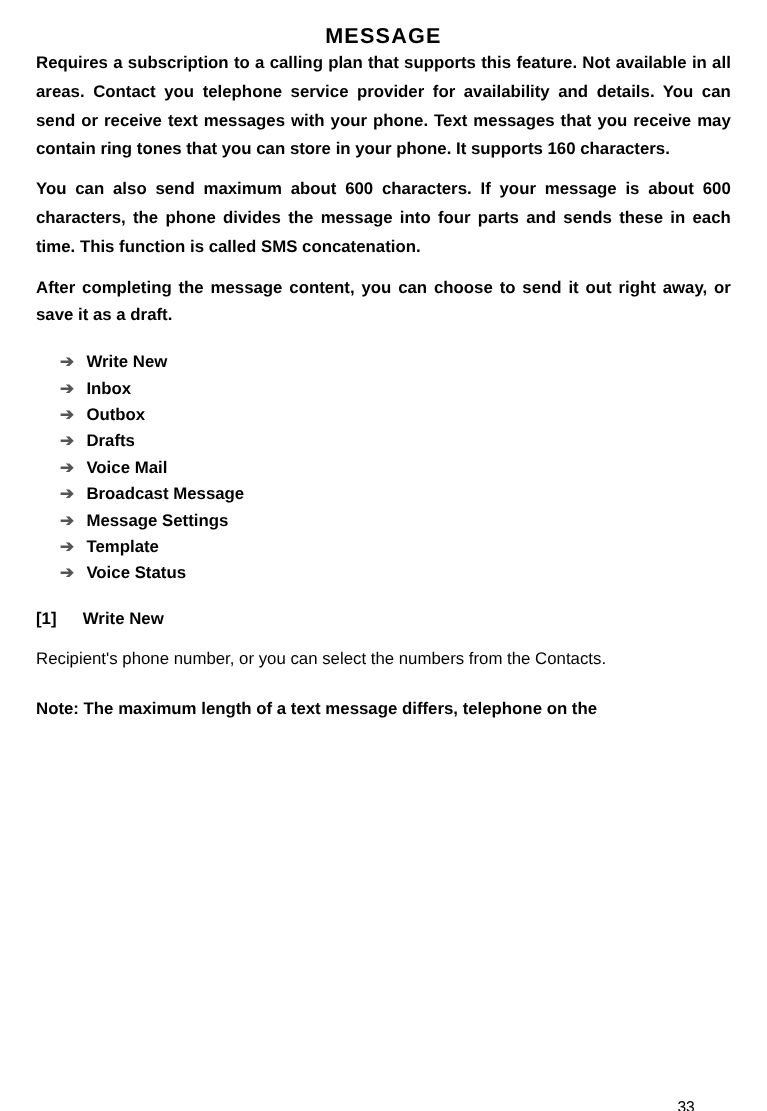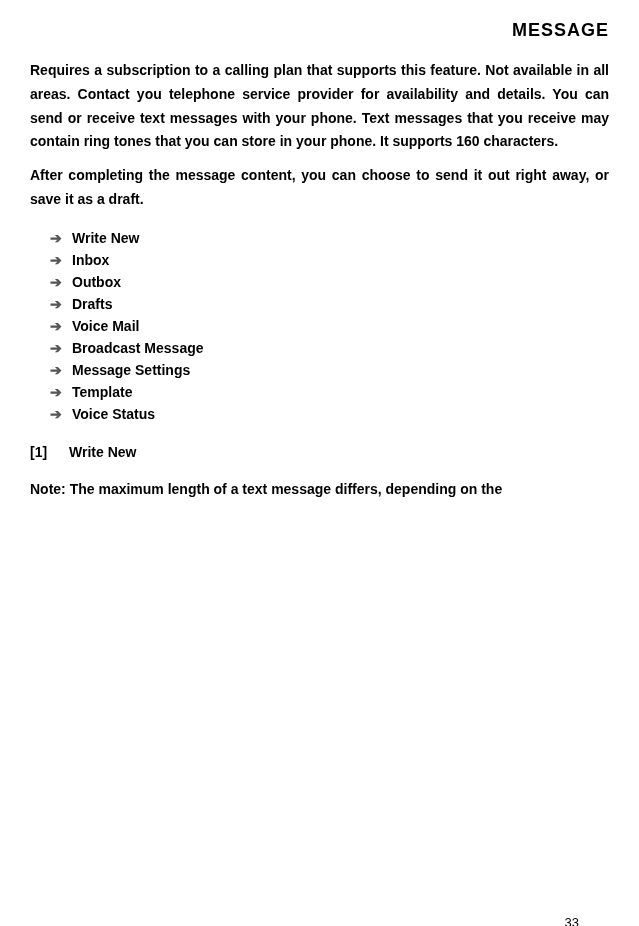--- a/index.html
+++ b/index.html
@@ -12,24 +12,23 @@
       background: #ffffff;
       font-family: Arial, Helvetica, sans-serif;
       font-size: 14px;
       color: #000000;
       width: 639px;
       min-height: 926px;
       padding: 20px 30px 20px 30px;
     }
 
     .page-title {
-      text-align: right;
+      text-align: center;
       font-size: 18px;
       font-weight: bold;
-      margin-bottom: 18px;
       letter-spacing: 1px;
     }
 
     .description-block {
       text-align: justify;
       line-height: 1.7;
       margin-bottom: 10px;
       font-weight: bold;
     }
 
@@ -96,20 +95,21 @@
   </style>
 </head>
 <body>
 
 <div class="page-wrapper">
 
   <h1 class="page-title">MESSAGE</h1>
 
   <p class="description-block">Requires a subscription to a calling plan that supports this feature. Not available in all areas. Contact you telephone service provider for availability and details. You can send or receive text messages with your phone. Text messages that you receive may contain ring tones that you can store in your phone. It supports 160 characters.</p>
 
+  <p class="description-block">You can also send maximum about 600 characters. If your message is about 600 characters, the phone divides the message into four parts and sends these in each time. This function is called SMS concatenation.</p>
 
   <p class="description-block">After completing the message content, you can choose to send it out right away, or save it as a draft.</p>
 
   <ul class="menu-list">
   <li>
         <span class="menu-arrow">➔</span>
         <span>Write New</span>
       </li>
       <li>
         <span class="menu-arrow">➔</span>
@@ -144,17 +144,18 @@
         <span>Voice Status</span>
       </li>
     </ul>
 
   <div class="section-heading">
     <span class="section-num">[1]</span>
     <span class="section-label">Write New</span>
   </div>
 
 
+  <p class="body-text">Recipient's phone number, or you can select the numbers from the Contacts.</p>
 
-  <p class="note-text">Note: The maximum length of a text message differs, depending on the</p>
+  <p class="note-text">Note: The maximum length of a text message differs, telephone on the</p>
 
   <div class="page-number">33</div>
 </div>
 
 </body></html>

